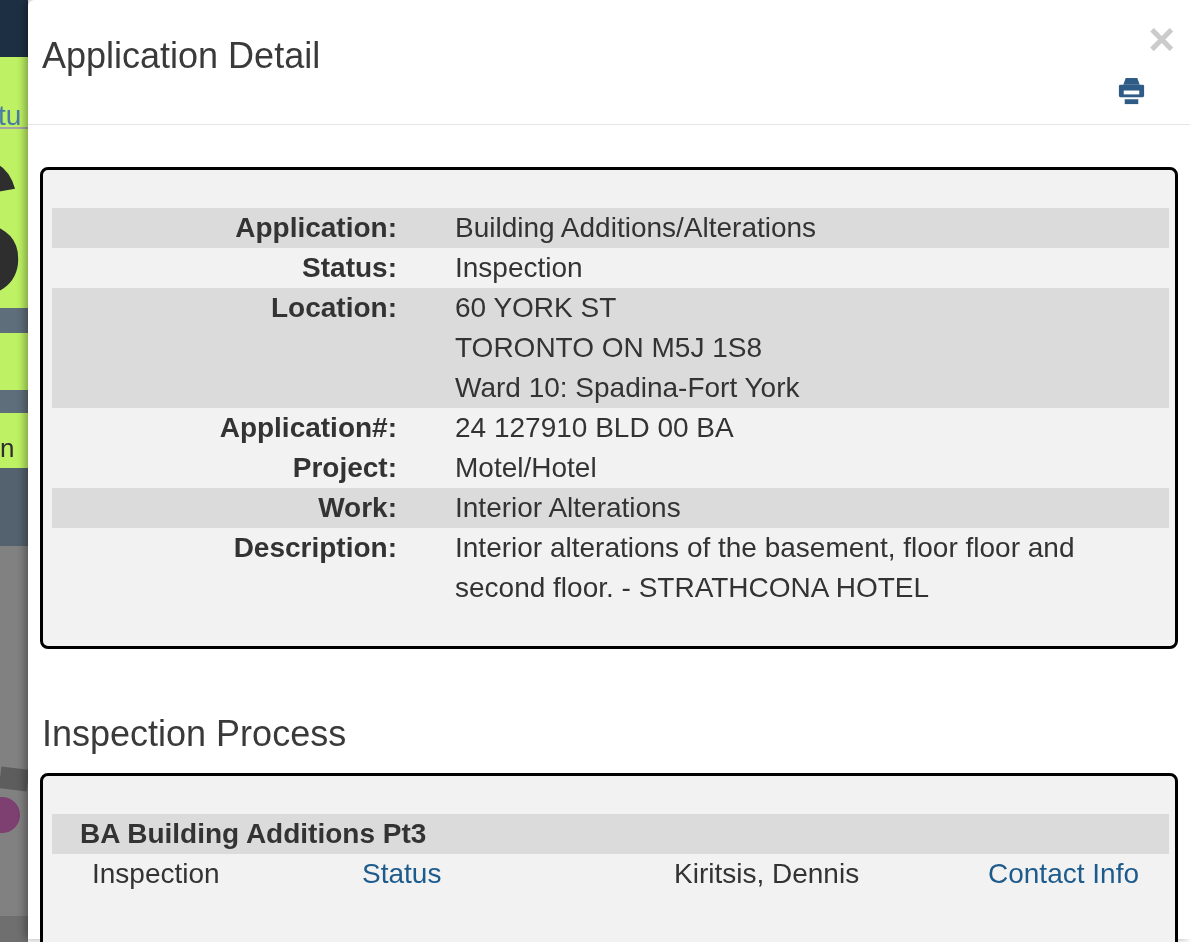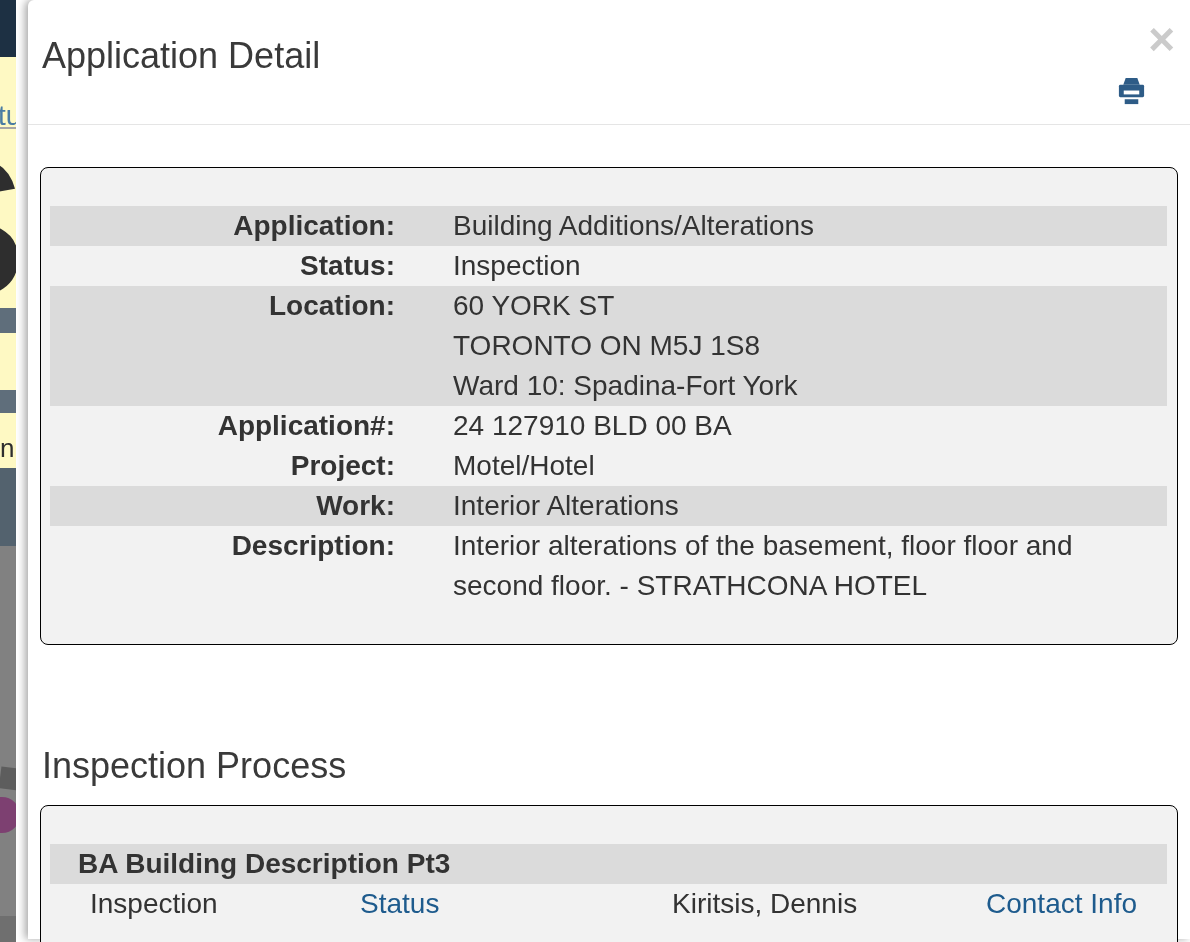--- a/index.html
+++ b/index.html
@@ -5,22 +5,22 @@
   * { box-sizing: border-box; }
   html,body { margin:0; padding:0; }
   body {
     width:1190px; height:942px; position:relative; overflow:hidden;
     background:#ffffff; color:#333;
     font-family:"Liberation Sans", sans-serif;
   }
 
   
   .backdrop-strip {
-    position:absolute; left:0; top:0; width:16px; height:942px;
-    background:#fef9c3; overflow:hidden; z-index:1;
+    position:absolute; left:0; top:0; width:28px; height:942px;
+    background:#bef264; overflow:hidden; z-index:1;
   }
   .frag { position:absolute; left:0; width:28px; }
   .frag-navy   { top:0; height:57px; background:#1d3043; }
   .frag-link   { top:102px; left:-2px; width:auto; font-size:28px; color:#4a7ca3; text-decoration:underline; line-height:1; }
   .frag-line   { top:127px; height:2px; background:#a6a6a6; }
   .frag-letter { top:128px; left:-106px; width:auto; font-size:200px; line-height:1; color:#2e2e2e; }
   .frag-band1  { top:308px; height:25px; background:#5f6e7b; }
   .frag-band2  { top:390px; height:23px; background:#5f6e7b; }
   .frag-text   { top:434px; width:auto; font-size:26px; color:#2e2e2e; line-height:1.1; }
   .frag-band3  { top:468px; height:78px; background:#53626e; }
@@ -41,31 +41,31 @@
     position:absolute; right:15px; top:22px; padding:0; border:0; background:none;
     font-family:"Liberation Sans", sans-serif;
     font-size:46px; font-weight:700; line-height:0.75; color:#cbcbcb; cursor:pointer;
   }
   .print-btn { position:absolute; right:43px; top:76px; width:31px; height:31px; padding:0; border:0; background:none; cursor:pointer; }
   .print-btn svg { display:block; }
 
   .modal-body { padding:0 12px; }
 
   .well {
-    background:#f2f2f2; border:1px solid #000000; border-radius:8px;
+    background:#f2f2f2; border:3px solid #000000; border-radius:8px;
   }
   .well-summary { margin-top:42px; padding:38px 9px; }
 
   table.detail { width:1117px; border-collapse:collapse; table-layout:fixed; }
   table.detail td { font-size:28px; line-height:40px; vertical-align:top; }
   td.lbl { width:361px; text-align:right; font-weight:700; padding:0 16px 0 0; }
   td.val { padding:0 16px 0 42px; white-space:pre-line; }
   tr.shaded td { background:#dbdbdb; }
 
-  .section-heading { margin:100px 0 18px 2px; font-size:36px; font-weight:400; color:#3a3a3a; }
+  .section-heading { margin:64px 0 18px 2px; font-size:36px; font-weight:400; color:#3a3a3a; }
 
   .well-inspection { margin-bottom:0; height:260px; padding:38px 9px; overflow:hidden; }
   .group-header {
     width:1117px; background:#dbdbdb; font-size:28px; font-weight:700;
     line-height:40px; padding-left:28px;
   }
   .insp-row { width:1117px; display:flex; font-size:28px; line-height:40px; }
   .insp-row .c1 { width:310px; padding-left:40px; }
   .insp-row .c2 { width:312px; }
   .insp-row .c3 { width:314px; }
@@ -150,21 +150,21 @@
           <td class="lbl">Description:</td>
           <td class="val">Interior alterations of the basement, floor floor and second floor. - STRATHCONA HOTEL</td>
         </tr>
       </tbody>
         </table>
     </div>
 
     <h4 class="section-heading">Inspection Process</h4>
 
     <div class="well well-inspection">
-      <div class="group-header">BA Building Description Pt3</div>
+      <div class="group-header">BA Building Additions Pt3</div>
       <div class="insp-row">
         <span class="c1">Inspection</span>
         <span class="c2"><a class="link">Status</a></span>
         <span class="c3">Kiritsis, Dennis</span>
         <span class="c4"><a class="link">Contact Info</a></span>
       </div>
     </div>
 
   </div>
 </div>

